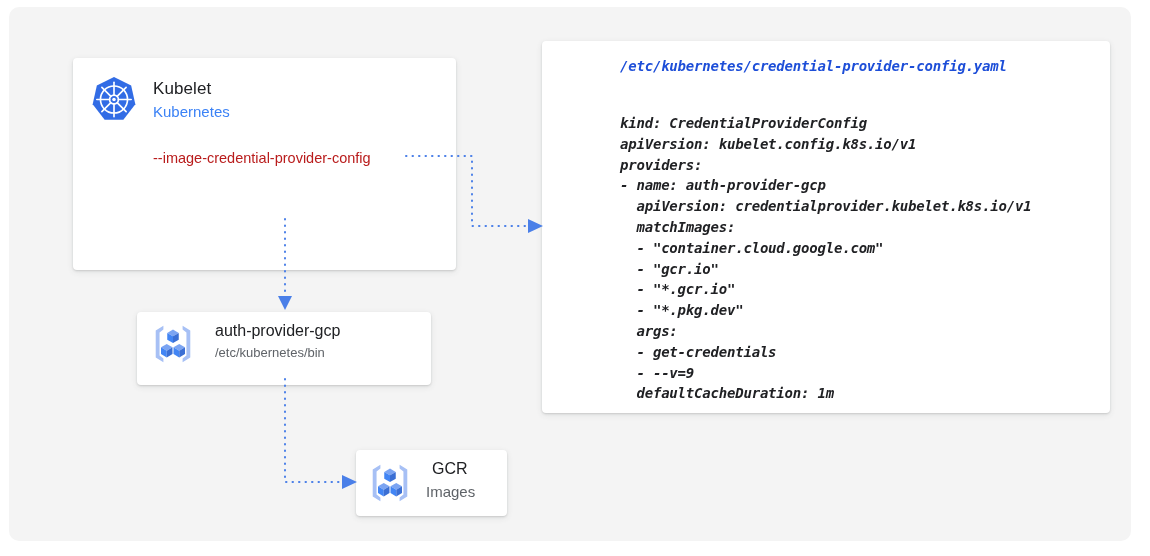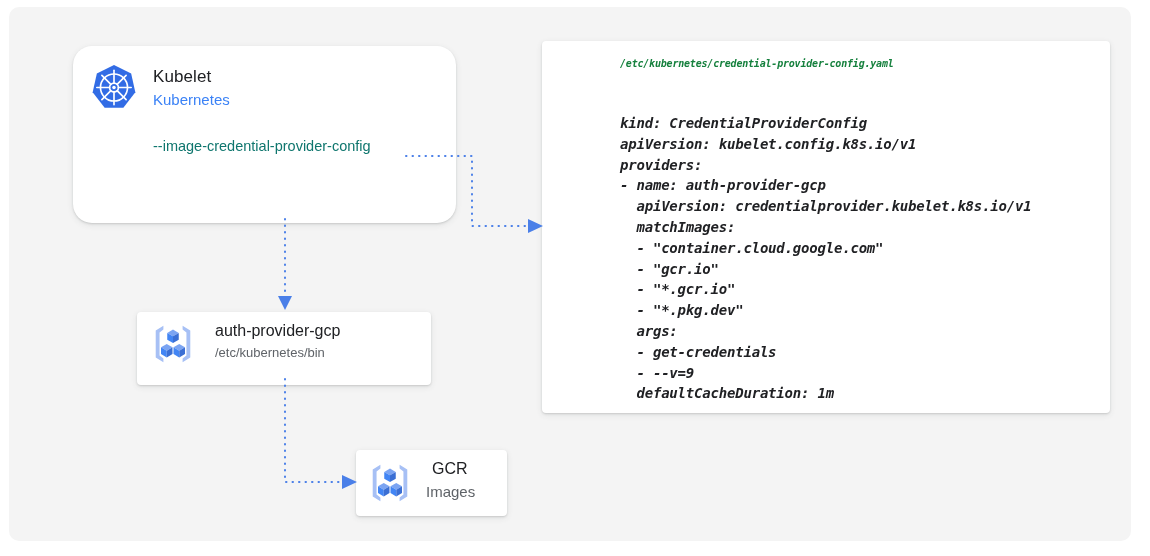--- a/index.html
+++ b/index.html
@@ -32,24 +32,23 @@
     position: absolute;
     background: #ffffff;
     border-radius: 4px;
     box-shadow: 0 1px 2px rgba(60,64,67,0.18),
                 0 2px 6px rgba(60,64,67,0.10);
   }
 
   
   #kubelet-card {
     left: 73px;
-    top: 46px;
+    top: 58px;
     width: 383px;
-    height: 177px;
-    border-radius: 19px;
+    height: 212px;
   }
   #kubelet-icon {
     position: absolute;
     left: 15px;
     top: 16px;
     width: 52px;
     height: 52px;
   }
   #kubelet-title {
     position: absolute;
@@ -63,21 +62,21 @@
     position: absolute;
     left: 80px;
     top: 45px;
     font-size: 15px;
     color: #3b82f6;
   }
   .kubelet-flag {
     position: absolute;
     left: 80px;
     font-size: 14.5px;
-    color: #0f766e;
+    color: #b91c1c;
     white-space: nowrap;
   }
   #kubelet-flag-config { top: 92px; }
   #kubelet-flag-bindir { top: 114px; }
 
   
   #authprovider-card {
     left: 137px;
     top: 312px;
     width: 294px;
@@ -142,22 +141,22 @@
     width: 568px;
     height: 372px;
   }
   #yaml-filename {
     position: absolute;
     left: 78px;
     top: 17px;
     font-family: "DejaVu Sans Mono", "Liberation Mono", monospace;
     font-style: italic;
     font-weight: bold;
-    font-size: 10px;
-    color: #15803d;
+    font-size: 14px;
+    color: #1d4ed8;
     letter-spacing: -0.2px;
     white-space: nowrap;
   }
   #yaml-body {
     position: absolute;
     left: 78px;
     top: 58px;
     font-family: "DejaVu Sans Mono", "Liberation Mono", monospace;
     font-style: italic;
     font-weight: bold;

